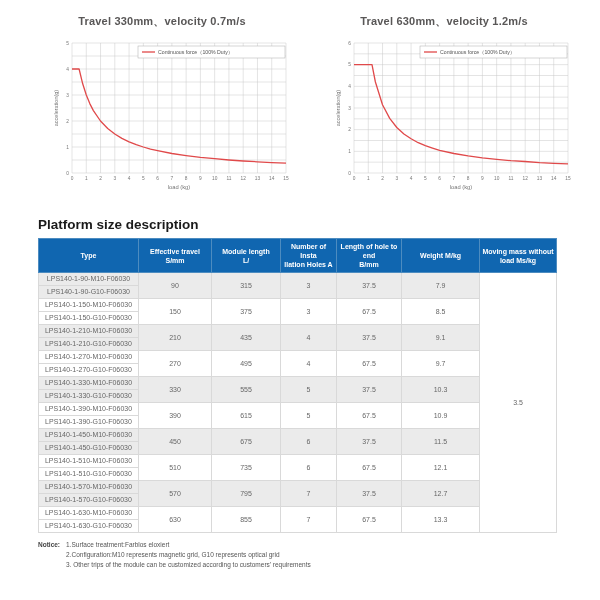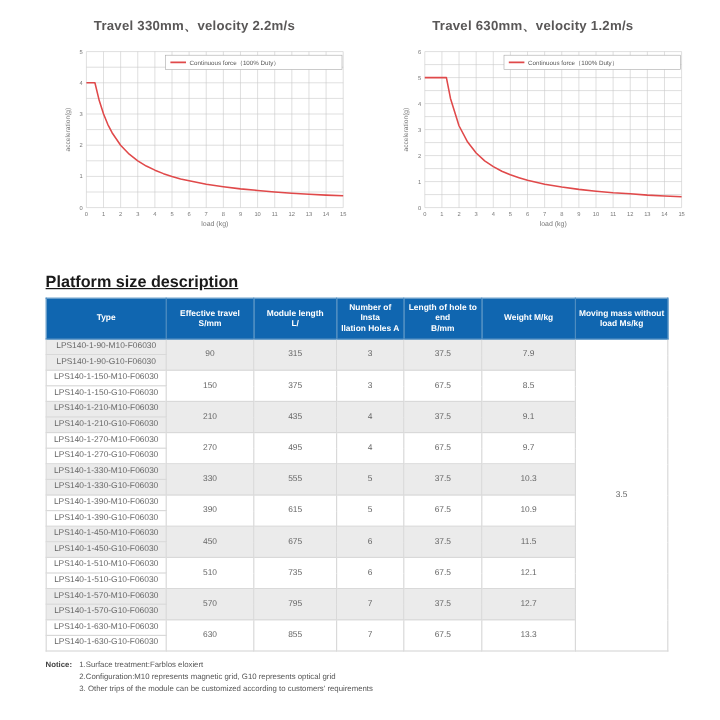--- a/index.html
+++ b/index.html
@@ -7,21 +7,21 @@
   body {
     width:600px; height:600px; background:#ffffff;
     font-family:"Liberation Sans", sans-serif; color:#595757;
     overflow:hidden;
   }
   .charts-row { display:flex; justify-content:space-between; padding:10px 20px 0 26px; }
   .chart-fig { width:272px; margin:0; text-align:center; }
   .chart-title { font-size:11px; font-weight:bold; color:#595757; margin:4px 0 4px 0; letter-spacing:0.2px; }
   .chart-svg { display:block; width:272px; height:172px; }
 
-  .section-title { font-size:13.5px; font-weight:bold; color:#1a1a1a; margin:22px 0 6px 38px;text-decoration:underline; }
+  .section-title { font-size:13.5px; font-weight:bold; color:#1a1a1a; margin:12px 0 6px 38px; }
 
   table.size-table {
     border-collapse:collapse; table-layout:fixed;
     margin-left:38px; width:518px;
     font-size:7px; color:#666; line-height:1.1;
   }
   .size-table th {
     background:#1066b0; color:#ffffff; font-weight:bold; font-size:7px;
     padding:3px 1px; border:1px solid #4d8cc0; line-height:1.3; text-align:center;
   }
@@ -34,21 +34,21 @@
 
   .notice { display:flex; margin:7px 0 0 38px; font-size:6.5px; color:#555; line-height:1.5; }
   .notice-label { font-weight:bold; color:#444; margin-right:6px; white-space:nowrap; }
   .notice-lines div { white-space:nowrap; }
 </style>
 </head>
 <body>
 
 <div class="charts-row">
   <figure class="chart-fig">
-    <figcaption class="chart-title">Travel 330mm、velocity 2.2m/s</figcaption>
+    <figcaption class="chart-title">Travel 330mm、velocity 0.7m/s</figcaption>
     <svg class="chart-svg" viewBox="0 0 272 172" xmlns="http://www.w3.org/2000/svg">
         <line x1="46" y1="140" x2="260" y2="140" stroke="#c9c9c9" stroke-width="0.5"></line>
         <line x1="46" y1="127" x2="260" y2="127" stroke="#c9c9c9" stroke-width="0.5"></line>
         <line x1="46" y1="114" x2="260" y2="114" stroke="#c9c9c9" stroke-width="0.5"></line>
         <line x1="46" y1="101" x2="260" y2="101" stroke="#c9c9c9" stroke-width="0.5"></line>
         <line x1="46" y1="88" x2="260" y2="88" stroke="#c9c9c9" stroke-width="0.5"></line>
         <line x1="46" y1="75" x2="260" y2="75" stroke="#c9c9c9" stroke-width="0.5"></line>
         <line x1="46" y1="62" x2="260" y2="62" stroke="#c9c9c9" stroke-width="0.5"></line>
         <line x1="46" y1="49" x2="260" y2="49" stroke="#c9c9c9" stroke-width="0.5"></line>
         <line x1="46" y1="36" x2="260" y2="36" stroke="#c9c9c9" stroke-width="0.5"></line>

